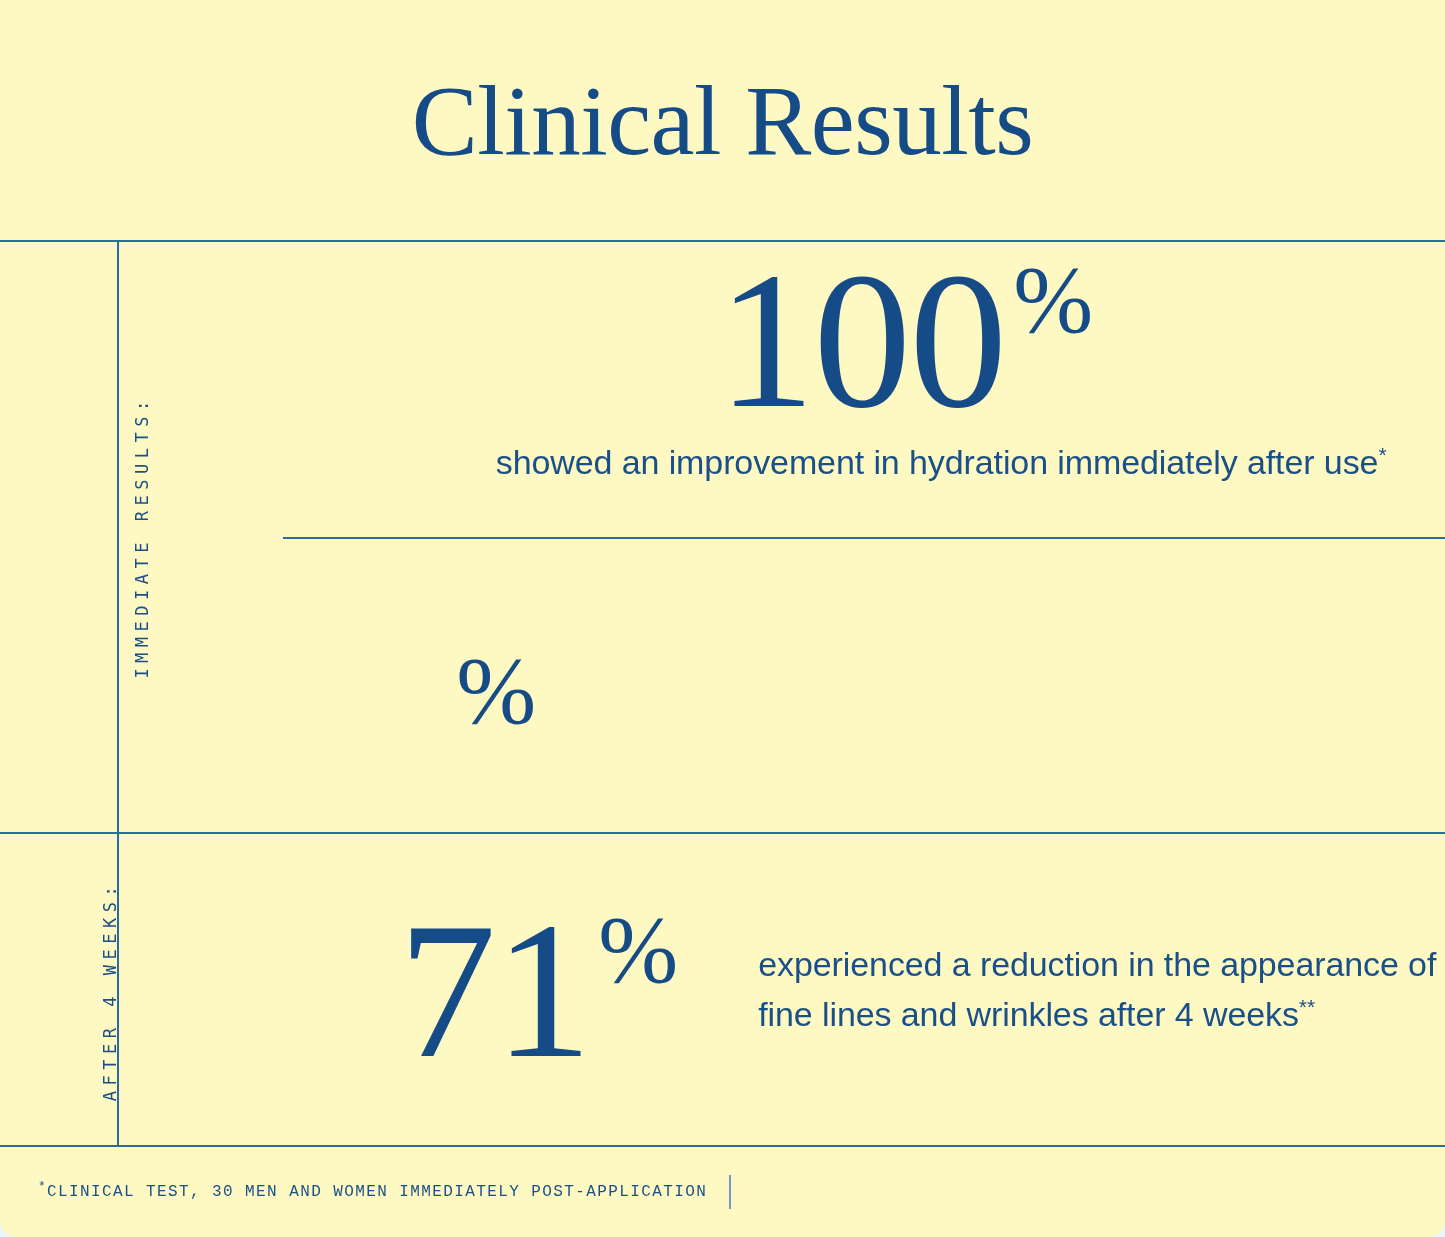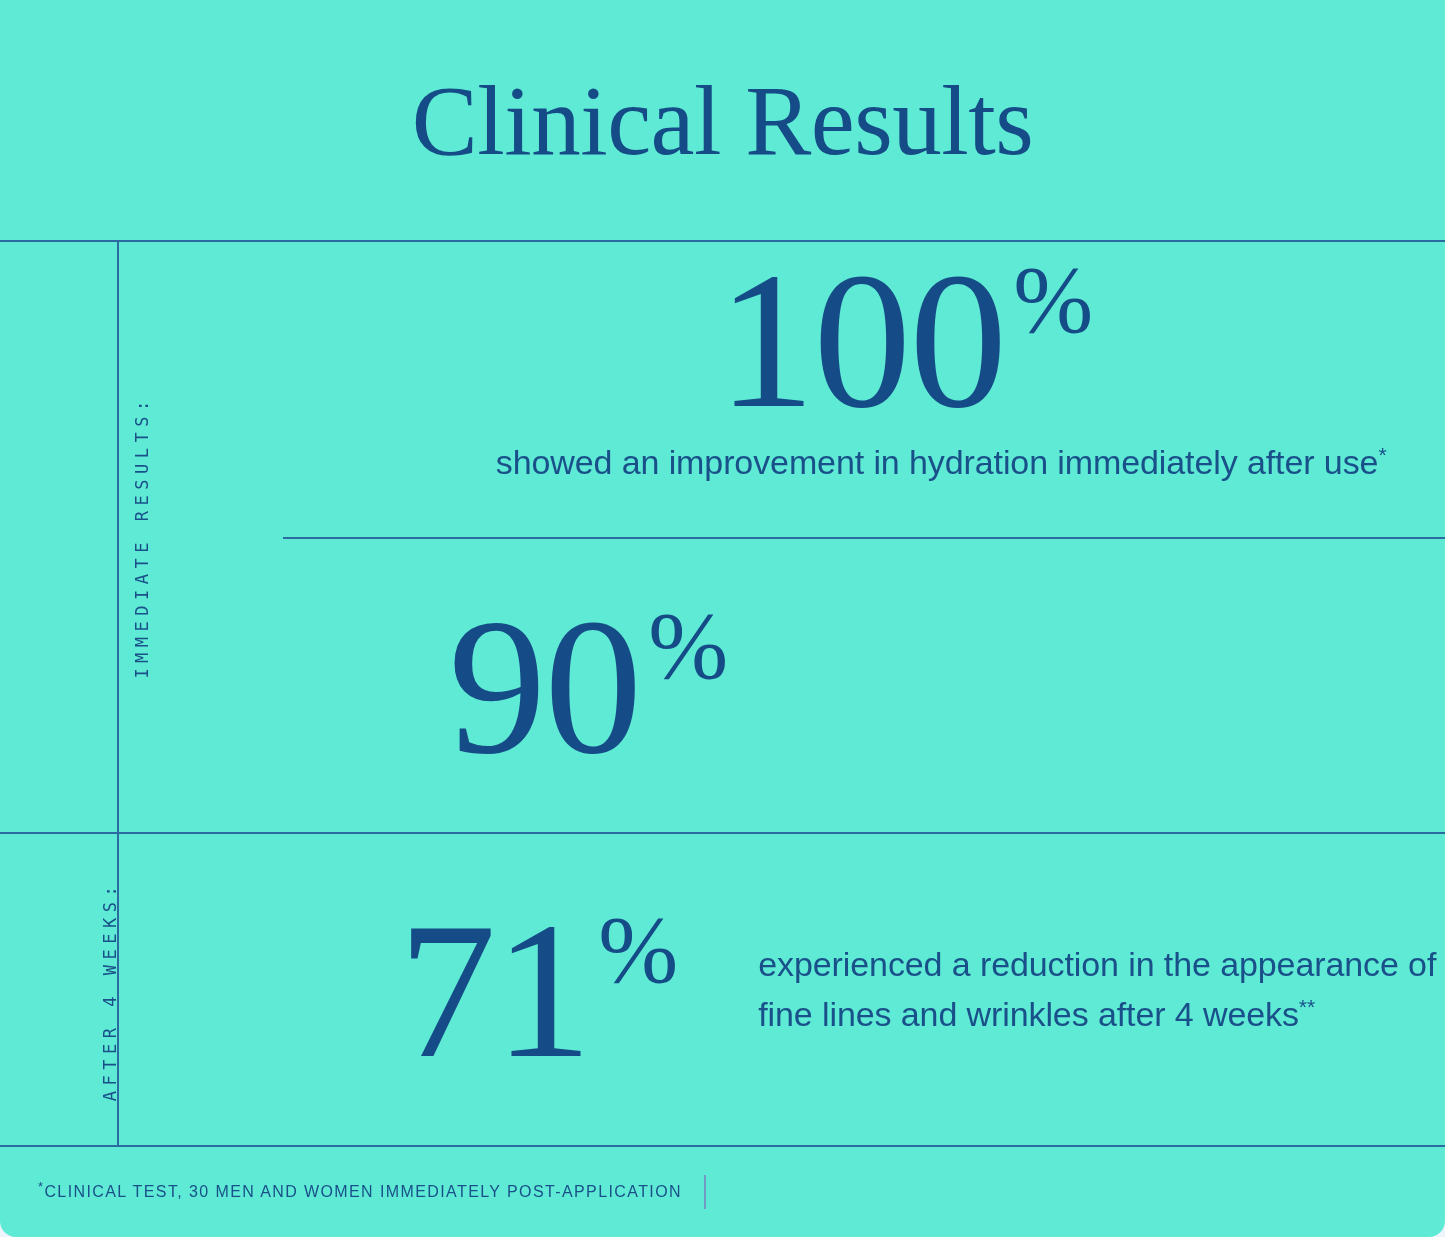--- a/index.html
+++ b/index.html
@@ -12,21 +12,21 @@
     height: 1237px;
     overflow: hidden;
     font-family: "Liberation Sans", sans-serif;
   }
 
   .card {
     position: relative;
     box-sizing: border-box;
     width: 1445px;
     height: 1237px;
-    background: #5eead4;
+    background: #fef9c3;
     border-radius: 0 0 16px 16px;
     overflow: hidden;
   }
 
   
   .title-block {
     height: 240px;
     display: flex;
     align-items: center;
     justify-content: center;
@@ -141,21 +141,21 @@
   
   .footnotes {
     height: 92px;
     border-top: 2px solid #2a6ca0;
     display: flex;
     align-items: center;
     padding-left: 38px;
     box-sizing: border-box;
   }
   .footnote {
-    font-family: Liberation Sans, sans-serif;
+    font-family: Liberation Mono, monospace;
     font-size: 16px;
     letter-spacing: 1.4px;
     color: #1a5089;
     white-space: nowrap;
   }
   .footnote sup {
     font-size: 0.8em;
     vertical-align: super;
     line-height: 0;
   }
@@ -190,21 +190,20 @@
             <span class="num">100</span>
             <span class="pct">%</span>
           </div>
           <div class="stat-text">
             <span>showed an improvement in hydration immediately after use</span><sup>*</sup>
           </div>
         </div>
 
         <div class="stat-row stat-row--90">
           <div class="figure">
-            <span class="num">90</span>
             <span class="pct">%</span>
           </div>
         </div>
 
       </div>
     </div>
 
     <div class="section section--weeks">
       <div class="side-label">
         <span>AFTER 4 WEEKS:</span>

